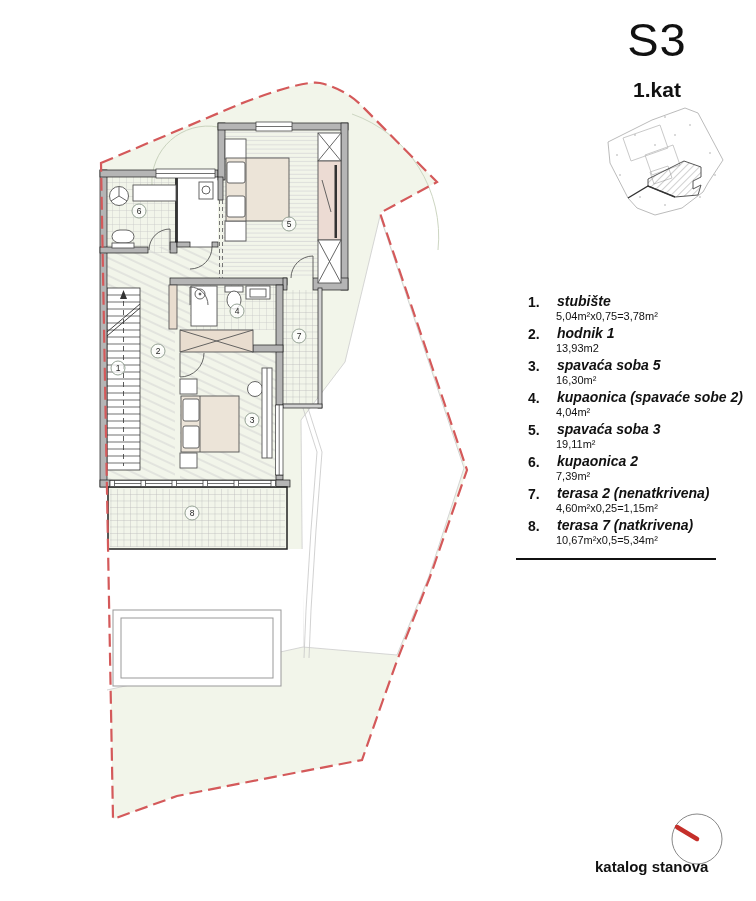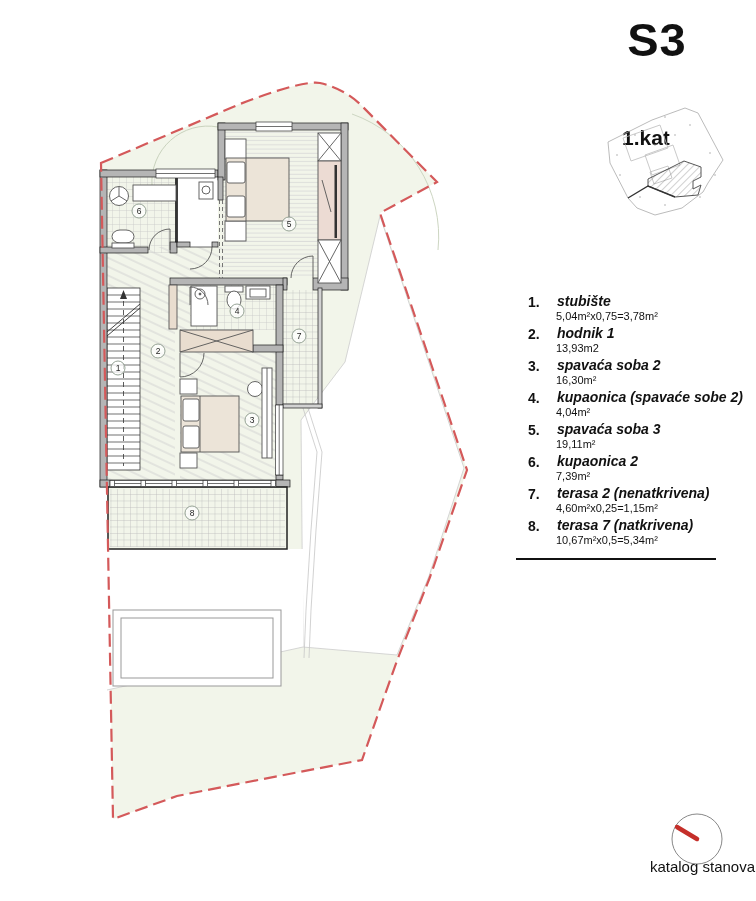--- a/index.html
+++ b/index.html
@@ -1,34 +1,34 @@
 <!DOCTYPE html>
 <html><head>
 <meta charset="utf-8">
 <style>
   html,body{margin:0;padding:0;background:#fff;}
   #page{position:relative;width:756px;height:901px;background:#ffffff;overflow:hidden;
         font-family:"Liberation Sans", sans-serif;color:#111;}
   .abs{position:absolute;}
   #plan-title{left:597px;top:12px;width:120px;text-align:center;
-              font-size:47px;font-weight:bold;letter-spacing:1px;}
-  #plan-subtitle{left:622px;top:78px;width:120px;
-                 font-size:21px;font-weight:bold;margin-top:48px;}
+              font-size:47px;font-weight:normal;letter-spacing:1px;}
+  #plan-subtitle{left:597px;top:78px;width:120px;text-align:center;
+                 font-size:21px;font-weight:bold;}
   #legend{left:528px;top:294px;width:215px;}
   .leg-item{margin-bottom:3px;}
   .leg-head{display:flex;}
   .leg-num{width:29px;font-size:14px;font-weight:bold;flex:0 0 29px;}
   .leg-name{font-size:14px;font-weight:bold;line-height:15px;font-style:italic;}
   .leg-area{margin-left:28px;font-size:11px;line-height:13px;color:#111;}
   #total-line{left:516px;top:558px;width:200px;border-top:2px solid #111;height:0;}
   #total-row{left:516px;top:567px;width:206px;display:flex;align-items:baseline;}
   #total-label{margin-left:14px;font-size:14.5px;font-weight:bold;}
   #total-value{margin-left:auto;margin-right:10px;font-size:15px;font-weight:bold;}
-  #compass-label{left:595px;top:858px;width:160px;text-align:right;
-                 font-size:15px;font-weight:normal;}
+  #compass-label{left:595px;top:858px;width:160px;text-align:left;
+                 font-size:15px;font-weight:bold;}
 </style>
 </head>
 <body>
 
 <div id="page">
 
   <svg class="abs" style="left:0;top:0" width="500" height="901" viewBox="0 0 500 901">
     <defs>
       <pattern id="pWood" width="8" height="8" patternUnits="userSpaceOnUse" patternTransform="rotate(25)">
         <line x1="0" y1="4" x2="8" y2="4" stroke="#cfcfcf" stroke-width="0.9"></line>
@@ -297,21 +297,21 @@
     <div class="leg-item">
       <div class="leg-head">
           <span class="leg-num">2.</span>
           <span class="leg-name">hodnik 1</span>
         </div>
       <div class="leg-area">13,93m2</div>
     </div>
     <div class="leg-item">
       <div class="leg-head">
           <span class="leg-num">3.</span>
-          <span class="leg-name">spavaća soba 2</span>
+          <span class="leg-name">spavaća soba 5</span>
         </div>
       <div class="leg-area">16,30m²</div>
     </div>
     <div class="leg-item">
       <div class="leg-head">
           <span class="leg-num">4.</span>
           <span class="leg-name">kupaonica (spavaće sobe 2)</span>
         </div>
       <div class="leg-area">4,04m²</div>
     </div>

